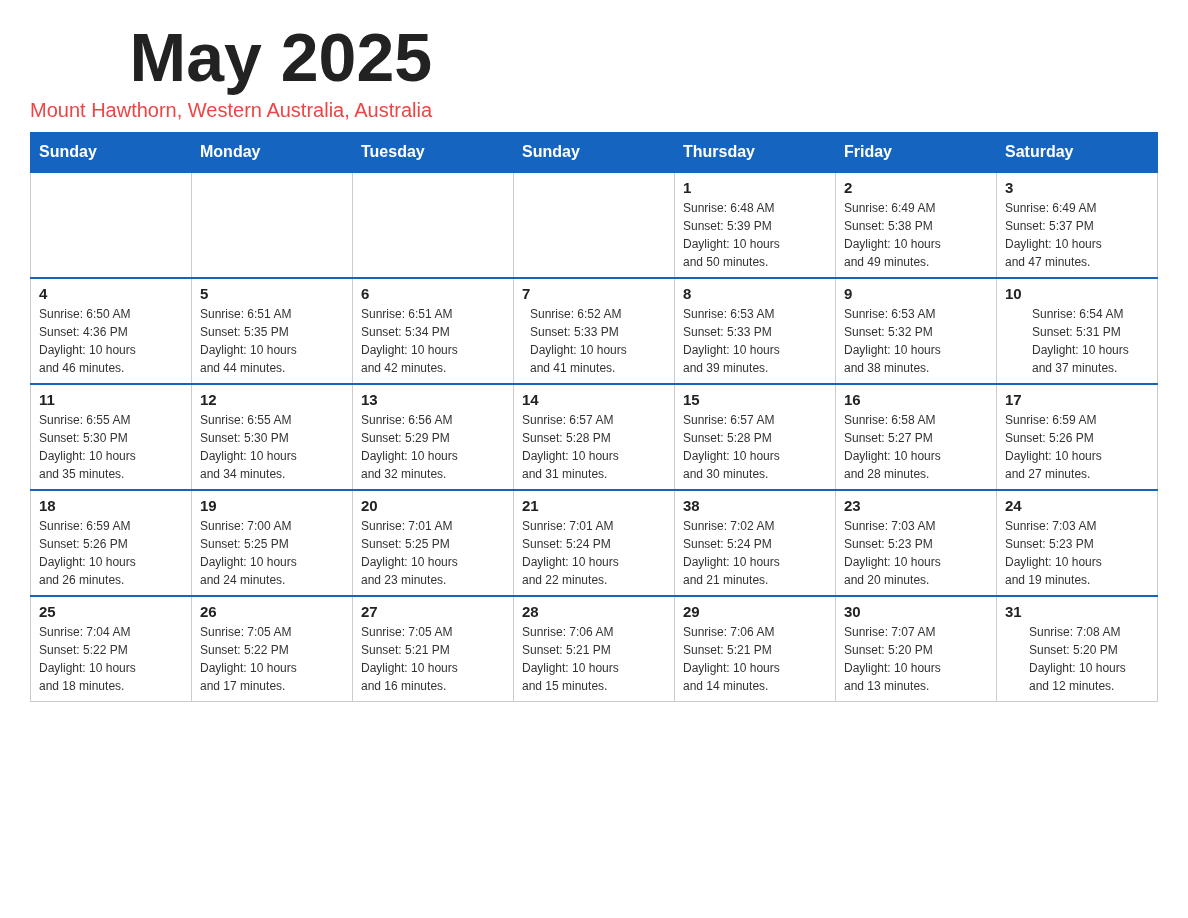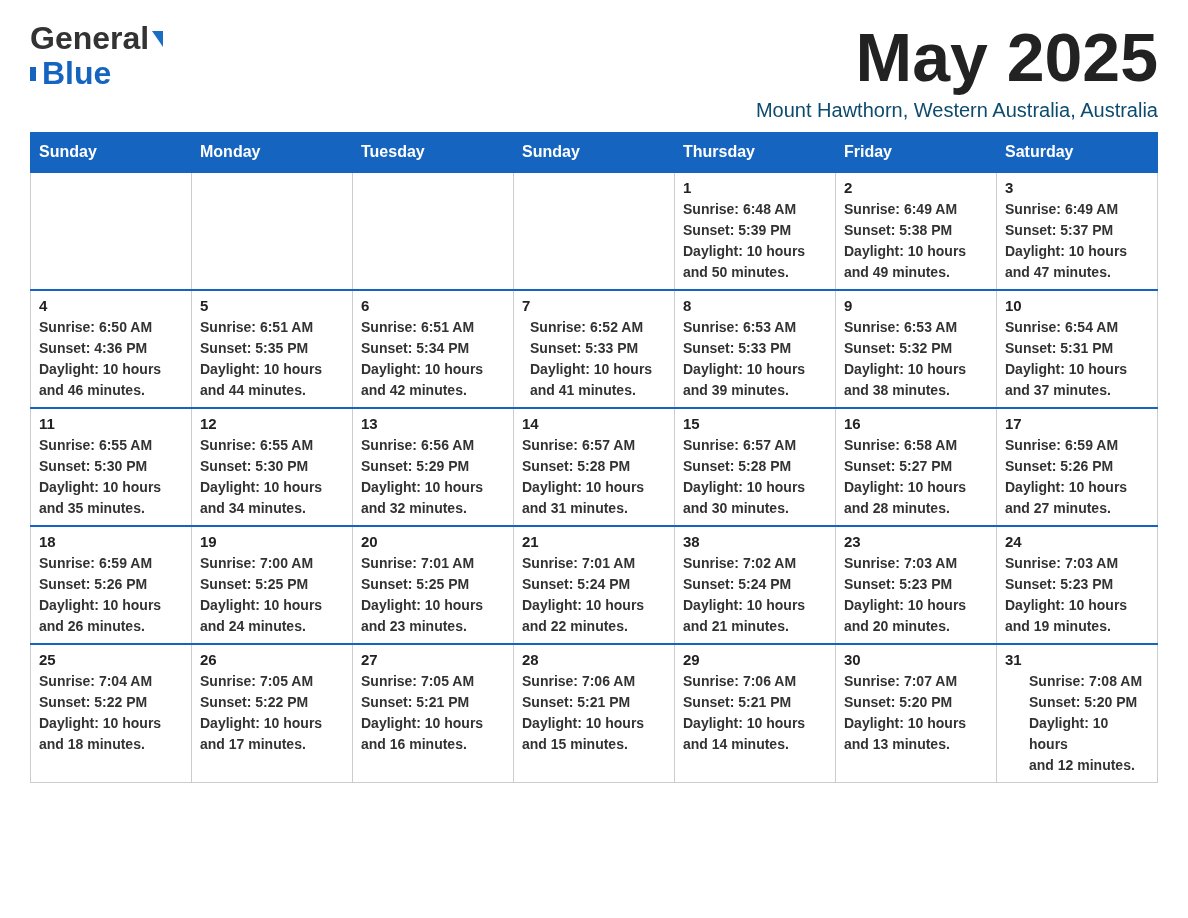--- a/index.html
+++ b/index.html
@@ -26,21 +26,21 @@
       text-align: right;
     }
     .month-title {
       font-size: 68px;
       font-weight: bold;
       color: #222;
       line-height: 1.1;
     }
     .location-title {
       font-size: 20px;
-      color: #0c4a6e;
+      color: #ef4444;
       margin-top: 4px;
     }
     .calendar {
       width: 100%;
       border-collapse: collapse;
       margin-top: 10px;
     }
     .calendar th {
       background: #1565c0;
       color: #fff;
@@ -60,40 +60,29 @@
       font-size: 12.5px;
       color: #333;
     }
     .day-number {
       font-size: 15px;
       font-weight: bold;
       color: #222;
       margin-bottom: 3px;
     }
     .day-info {
-      font-size: 14px;
+      font-size: 12px;
       color: #333;
       line-height: 1.5;
-      font-weight: bold;
     }
   </style>
 </head>
 <body>
 
 <div class="header">
-  <div class="logo">
-    <div style="display:flex; align-items:center;">
-      <span style="font-size:32px; font-weight:bold; color:#333;">General</span>
-      <span style="display:inline-block; width:0; height:0; border-left:11px solid transparent; border-right:0px solid transparent; border-bottom:0px solid transparent; border-top:16px solid #1a6fc4; margin-left:3px; margin-top:0px;"></span>
-    </div>
-    <div style="display:flex; align-items:center; margin-top:-2px;">
-      <div style="width:6px; height:14px; background:#1565c0; margin-right:0;"></div>
-      <span style="font-size:32px; font-weight:bold; color:#1565c0; margin-left:6px;">Blue</span>
-    </div>
-  </div>
   <div class="title-block">
     <div class="month-title">May 2025</div>
     <div class="location-title">Mount Hawthorn, Western Australia, Australia</div>
   </div>
 </div>
 
 <table class="calendar">
   <thead>
     <tr>
     <th>Sunday</th>
@@ -171,21 +160,21 @@
         </td>
         <td>
           <div class="day-number">9</div>
           <div class="day-info" style="white-space: pre-line;">Sunrise: 6:53 AM
 Sunset: 5:32 PM
 Daylight: 10 hours
 and 38 minutes.</div>
         </td>
         <td>
           <div class="day-number">10</div>
-          <div class="day-info" style="white-space: pre-line;">Sunrise: 6:54 AM
+          <div class="day-info" style="white-space: pre-line; margin-left: 27px;">Sunrise: 6:54 AM
 Sunset: 5:31 PM
 Daylight: 10 hours
 and 37 minutes.</div>
         </td>
       </tr>
       <tr>
         <td>
           <div class="day-number">11</div>
           <div class="day-info" style="white-space: pre-line;">Sunrise: 6:55 AM
 Sunset: 5:30 PM

